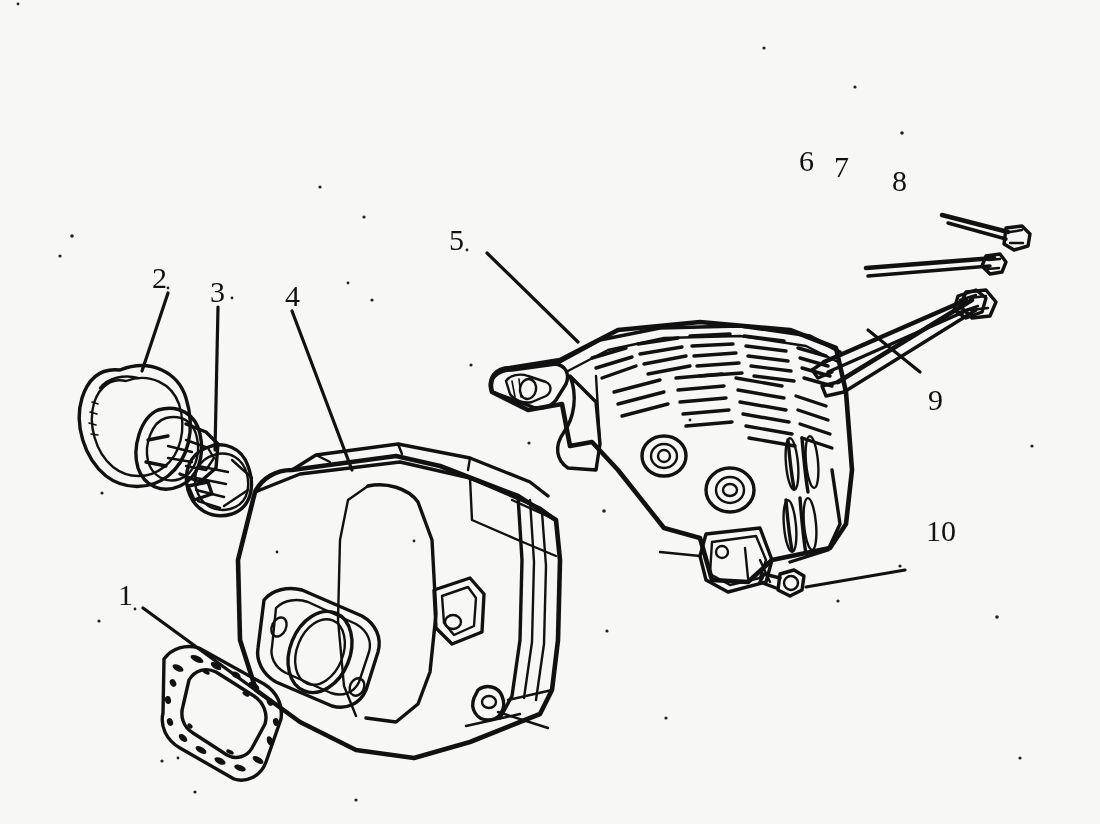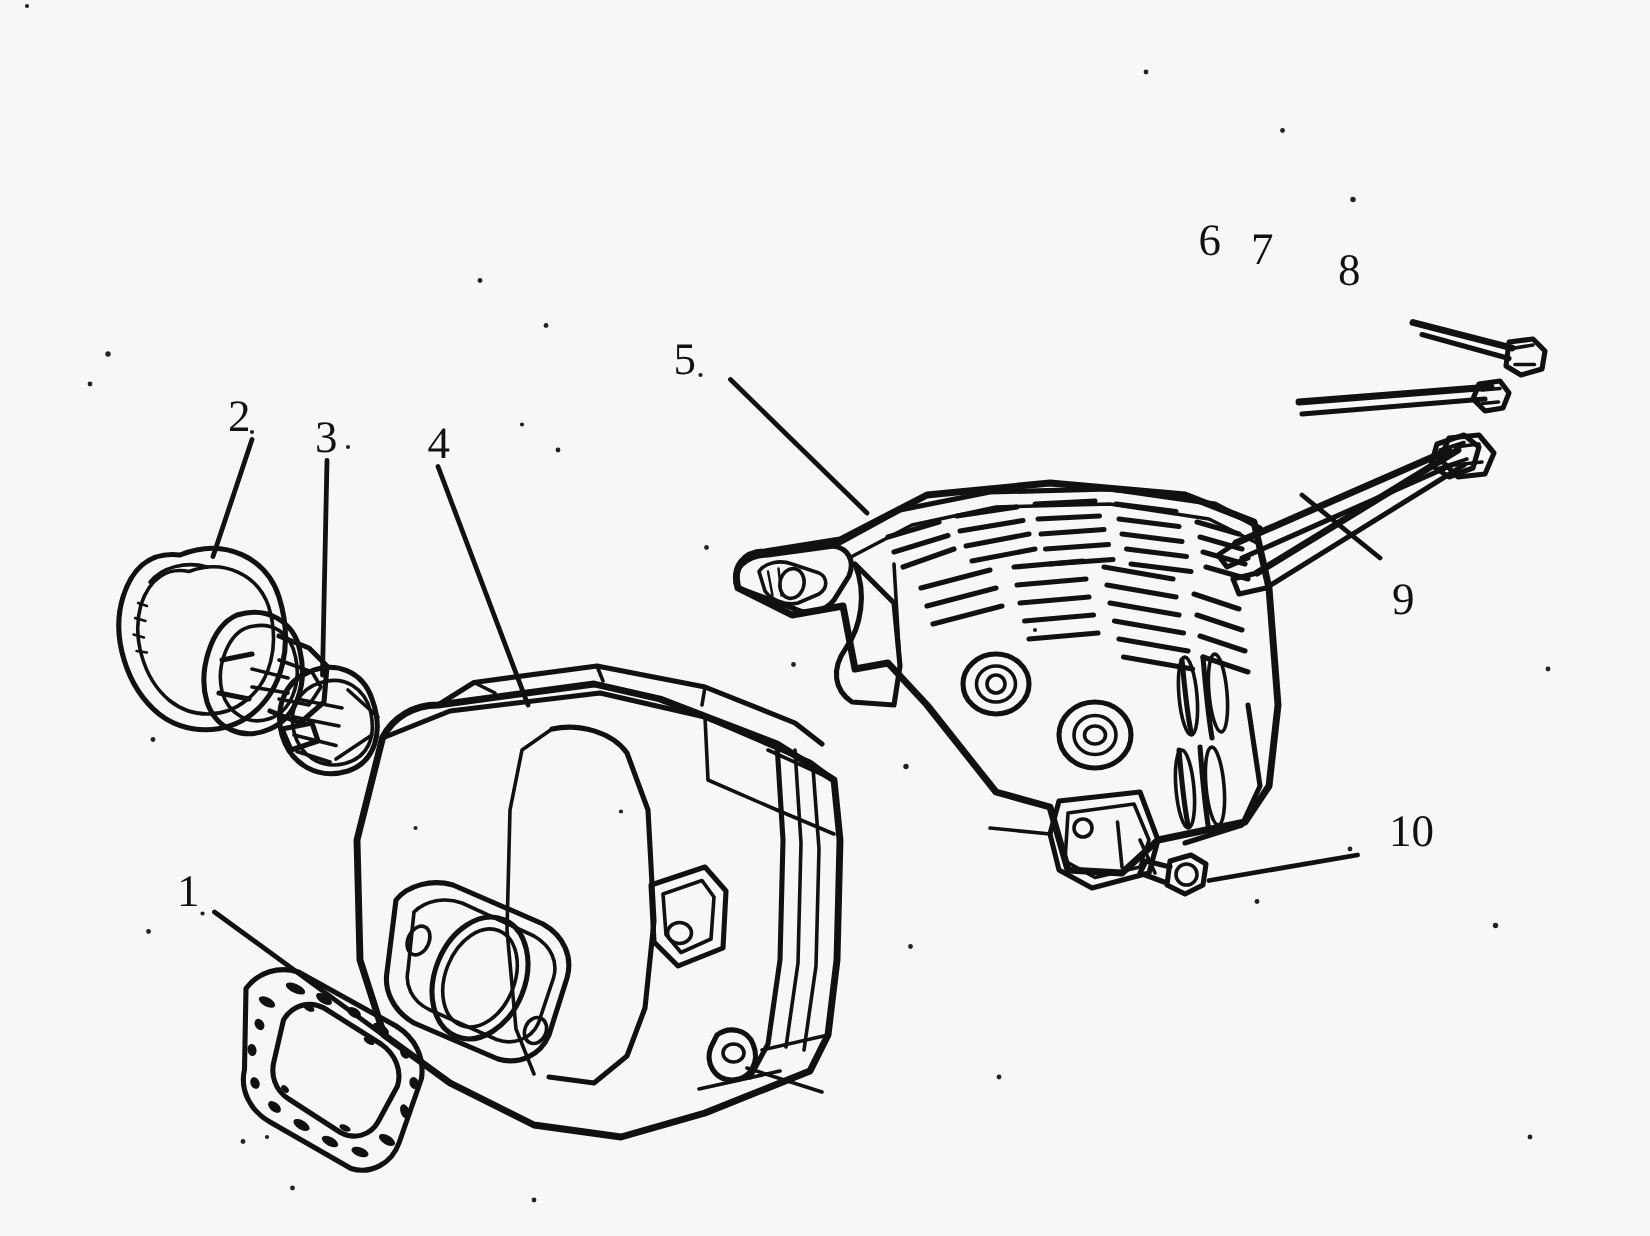--- a/index.html
+++ b/index.html
@@ -342,15 +342,15 @@
 
   <div class="callout-label" style="left:118px; top:580px;">1</div>
   <div class="callout-label" style="left:152px; top:263px;">2</div>
   <div class="callout-label" style="left:210px; top:277px;">3</div>
   <div class="callout-label" style="left:285px; top:281px;">4</div>
   <div class="callout-label" style="left:449px; top:225px;">5</div>
   <div class="callout-label" style="left:799px; top:146px;">6</div>
   <div class="callout-label" style="left:834px; top:152px;">7</div>
   <div class="callout-label" style="left:892px; top:166px;">8</div>
   <div class="callout-label" style="left:928px; top:385px;">9</div>
-  <div class="callout-label" style="left:926px; top:540px;">10</div>
+  <div class="callout-label" style="left:926px; top:516px;">10</div>
 
 </div>
 
 </body></html>

